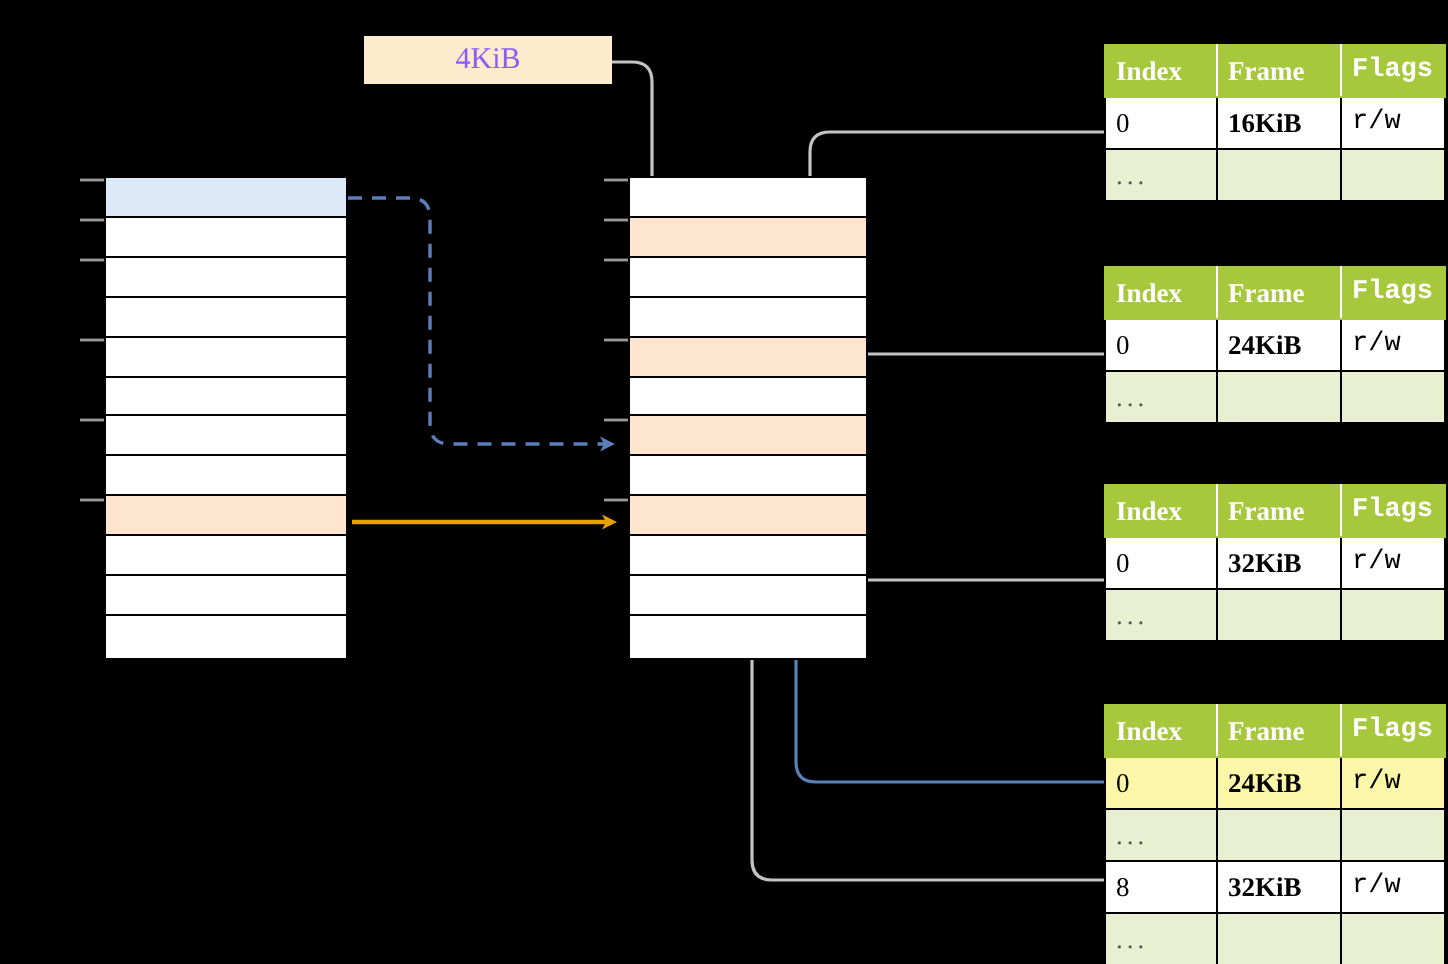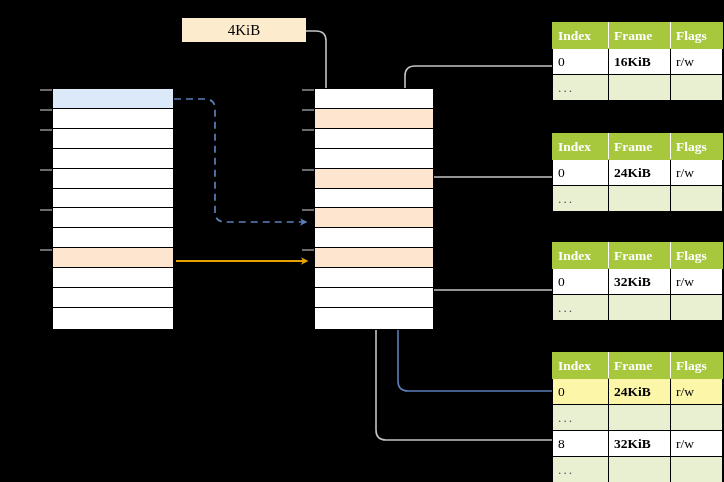--- a/index.html
+++ b/index.html
@@ -41,21 +41,21 @@
   }
   .memrow:last-child { border-bottom: none; }
   .memrow.blue  { background: #dce9f9; }
   .memrow.peach { background: #fde5cf; }
 
   
   .sizelabel {
     position: absolute;
     box-sizing: border-box;
     background: #fdebcd;
-    color: #000000;
+    color: #8b5cf6;
     font-size: 15px;
     line-height: 1;
     display: flex;
     align-items: center;
     justify-content: center;
     z-index: 4;
   }
 
   
   .ptable {
@@ -91,21 +91,21 @@
   .ptable td { background: #ffffff; color: #000000; }
   .ptable tr.ellipsis td {
     background: #e9f0d2;
     color: #555555;
     letter-spacing: 2px;
   }
   .ptable td.hl { background: #fcf6a8; }
 
   .col-index { width: 56px; }
   .col-frame { width: 62px; font-weight: bold; }
-  .col-flags { width: 52px; }
+  .col-flags { width: 52px; font-family: Liberation Mono, monospace; }
 </style>
 </head>
 <body>
 
 <div id="stage">
 
   <svg id="wires" viewBox="0 0 724 482" width="724" height="482">
     <defs>
       <marker id="ah-gray" markerWidth="9" markerHeight="9" refX="5" refY="4.5" orient="auto" markerUnits="userSpaceOnUse">
         <path d="M0,0.8 L7.5,4.5 L0,8.2 L2,4.5 Z" fill="#c3c3c3"></path>

